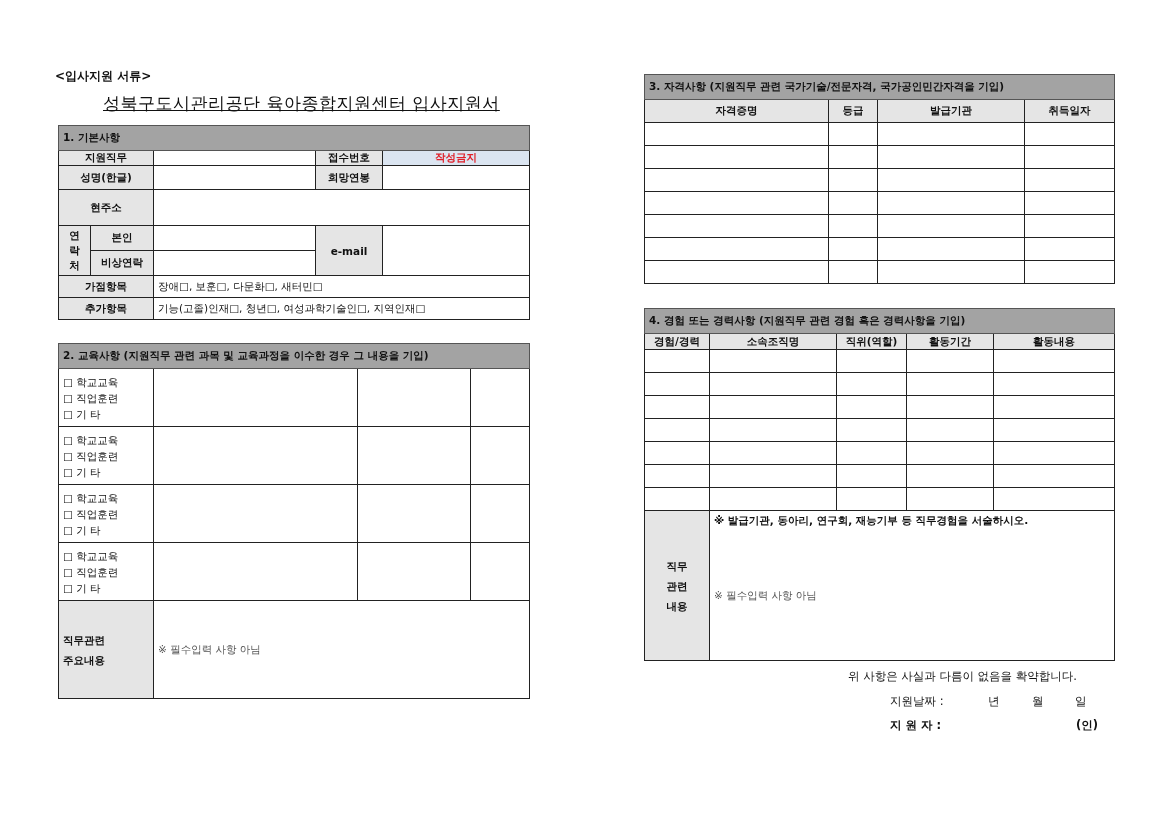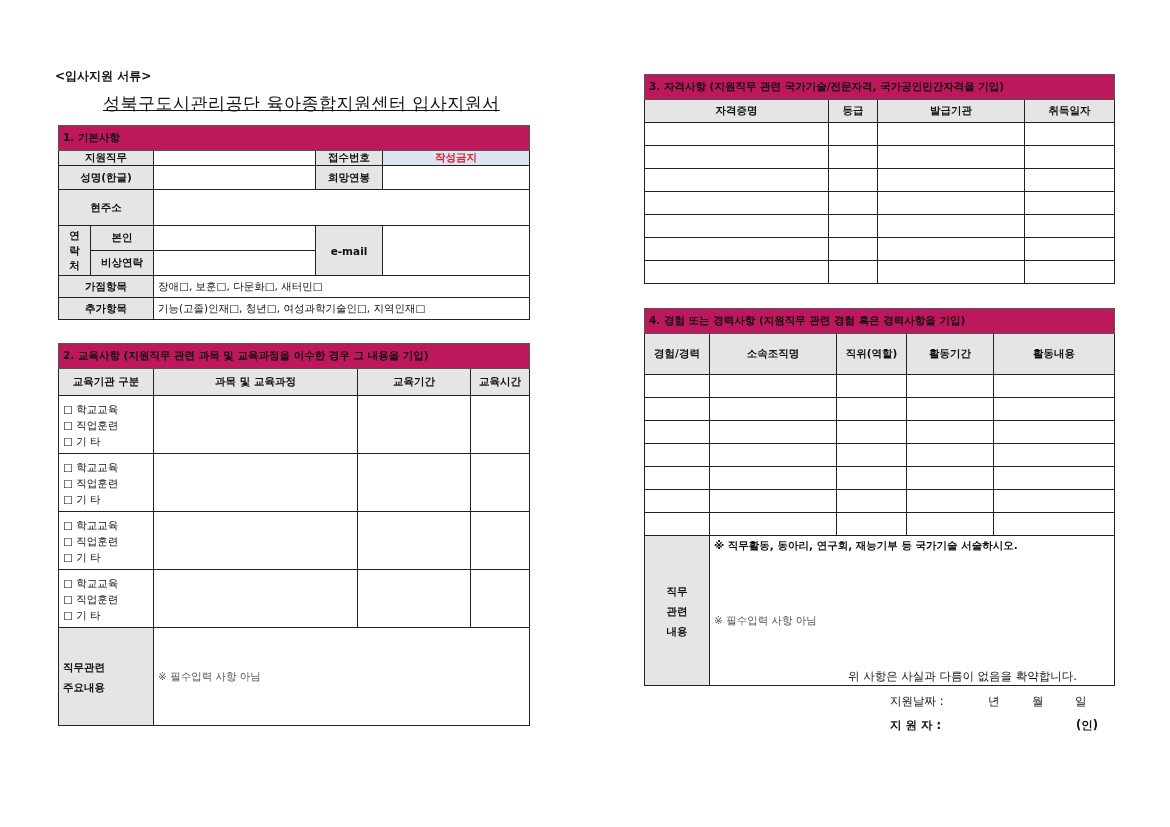--- a/index.html
+++ b/index.html
@@ -3,21 +3,21 @@
 <meta charset="utf-8">
 <style>
   html, body { margin:0; padding:0; background:#ffffff; }
   body { width:1170px; height:827px; position:relative; overflow:hidden;
          font-family:"DejaVu Sans", "Liberation Sans", sans-serif; color:#111; }
   .abs { position:absolute; }
   .doc-label { left:55px; top:68px; font-size:12px; font-weight:bold; }
   .doc-title { left:103px; top:92px; font-size:17px; text-decoration:underline; letter-spacing:0.5px; }
   table { border-collapse:collapse; table-layout:fixed; position:absolute; }
   td, th { border:1px solid #222; padding:0 4px; font-size:10.5px; overflow:hidden; white-space:nowrap; }
-  .sec { background:#be185d; font-weight:bold; text-align:left; height:24px; border:1.5px solid #555; }
+  .sec { background:#a3a3a3; font-weight:bold; text-align:left; height:24px; border:1.5px solid #555; }
   .hd { background:#e5e5e5; font-weight:bold; text-align:center; }
   .receipt { background:#dbe5f1; color:#e0202a; font-weight:bold; text-align:center; }
   .checkcell { font-size:10.5px; line-height:16px; padding:2px 4px; vertical-align:middle; }
   .gray { color:#555; }
   .vert { text-align:center; line-height:15px; font-weight:bold; }
   .confirm { font-size:11.5px; }
 </style>
 </head>
 <body>
 
@@ -80,26 +80,20 @@
   <colgroup>
       <col style="width:95px">
       <col style="width:204px">
       <col style="width:113px">
       <col style="width:59px">
     </colgroup>
   <tbody>
       <tr>
         <td colspan="4" class="sec">2. 교육사항 (지원직무 관련 과목 및 교육과정을 이수한 경우 그 내용을 기입)</td>
       </tr>
-  <tr style="height:27px">
-    <td class="hd">교육기관 구분</td>
-    <td class="hd">과목 및 교육과정</td>
-    <td class="hd">교육기간</td>
-    <td class="hd">교육시간</td>
-  </tr>
   <tr style="height:58px">
     <td class="checkcell">
           <div>□ 학교교육</div>
           <div>□ 직업훈련</div>
           <div>□ 기   타</div>
         </td>
     <td></td>
         <td></td>
         <td></td>
   </tr>
@@ -210,21 +204,21 @@
       <col style="width:65px">
       <col style="width:127px">
       <col style="width:70px">
       <col style="width:87px">
       <col style="width:121px">
     </colgroup>
   <tbody>
       <tr>
         <td colspan="5" class="sec">4. 경험 또는 경력사항 (지원직무 관련 경험 혹은 경력사항을 기입)</td>
       </tr>
-  <tr style="height:41px">
+  <tr style="height:16px">
     <td class="hd">경험/경력</td>
     <td class="hd">소속조직명</td>
     <td class="hd">직위(역할)</td>
     <td class="hd">활동기간</td>
     <td class="hd">활동내용</td>
   </tr>
   <tr style="height:23px">
         <td></td>
         <td></td>
         <td></td>
@@ -273,21 +267,21 @@
         <td></td>
         <td></td>
       </tr>
   <tr style="height:150px">
     <td class="hd" style="line-height:20px;">
           <div>직무</div>
           <div>관련</div>
           <div>내용</div>
         </td>
     <td colspan="4" style="vertical-align:top; position:relative; white-space:normal;">
-      <div style="font-weight:bold; margin-top:3px;">※ 직무활동, 동아리, 연구회, 재능기부 등 국가기술 서술하시오.</div>
+      <div style="font-weight:bold; margin-top:3px;">※ 발급기관, 동아리, 연구회, 재능기부 등 직무경험을 서술하시오.</div>
       <div class="gray" style="position:absolute; top:78px; left:4px;">※ 필수입력 사항 아님</div>
     </td>
   </tr>
 </tbody>
   </table>
 
 <div class="abs confirm" style="left:848px; top:669px;">위 사항은 사실과 다름이 없음을 확약합니다.</div>
 <div class="abs confirm" style="left:890px; top:694px;">지원날짜 :</div>
 <div class="abs confirm" style="left:988px; top:694px;">년</div>
 <div class="abs confirm" style="left:1032px; top:694px;">월</div>

